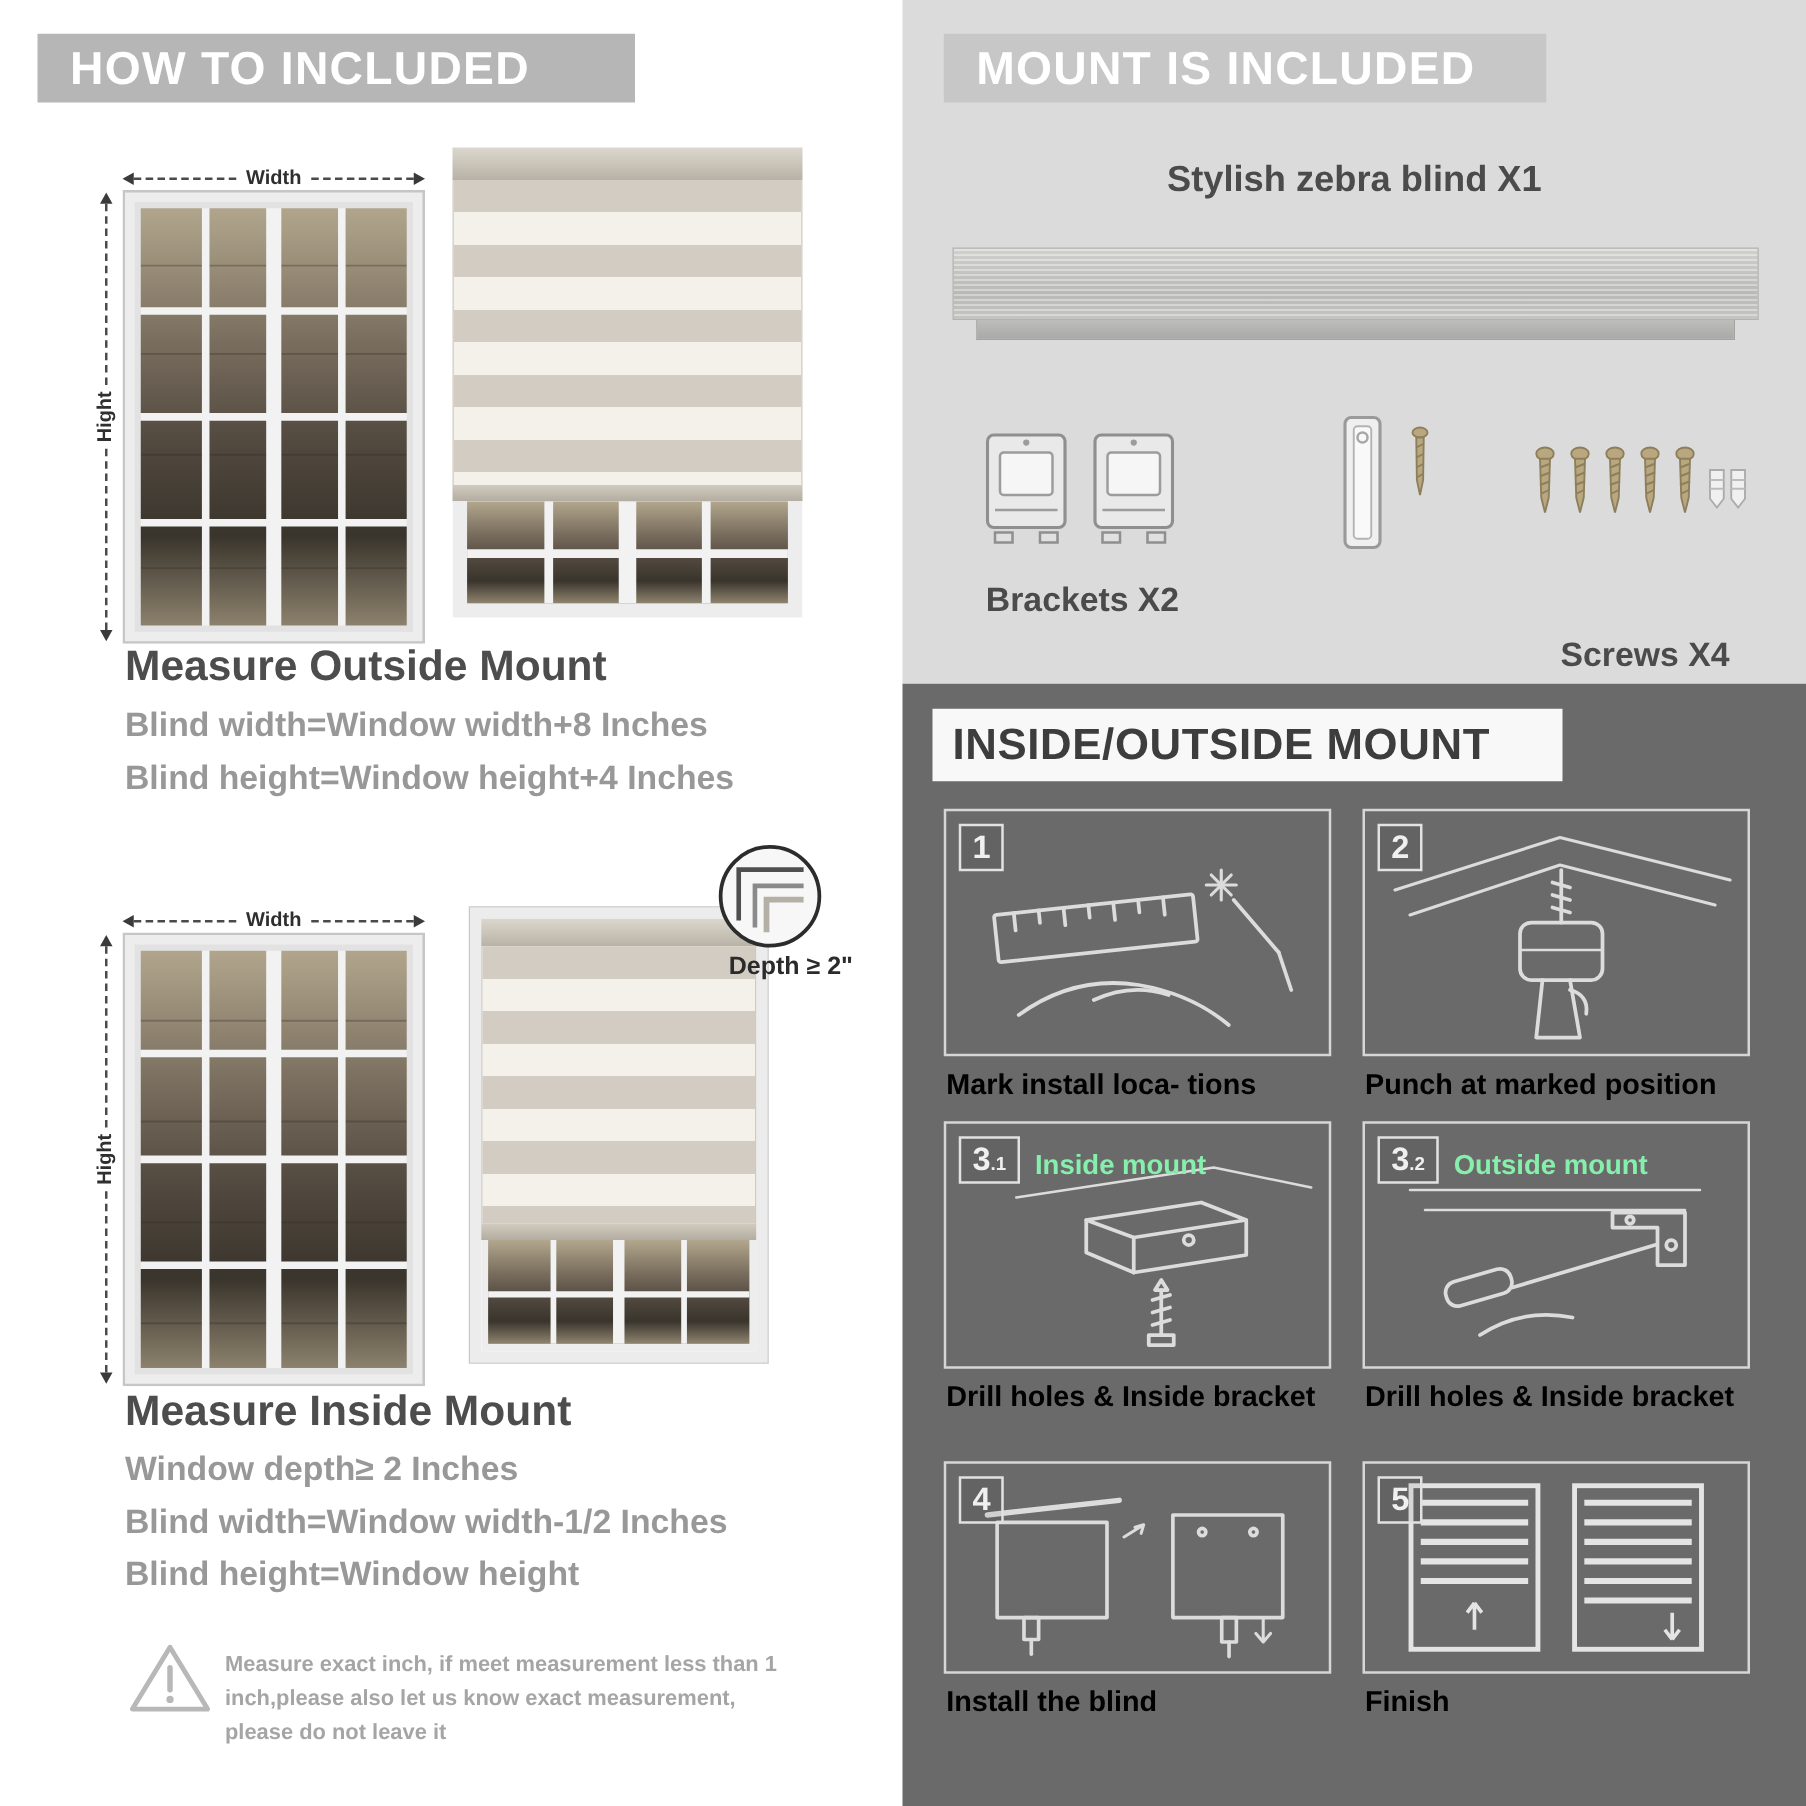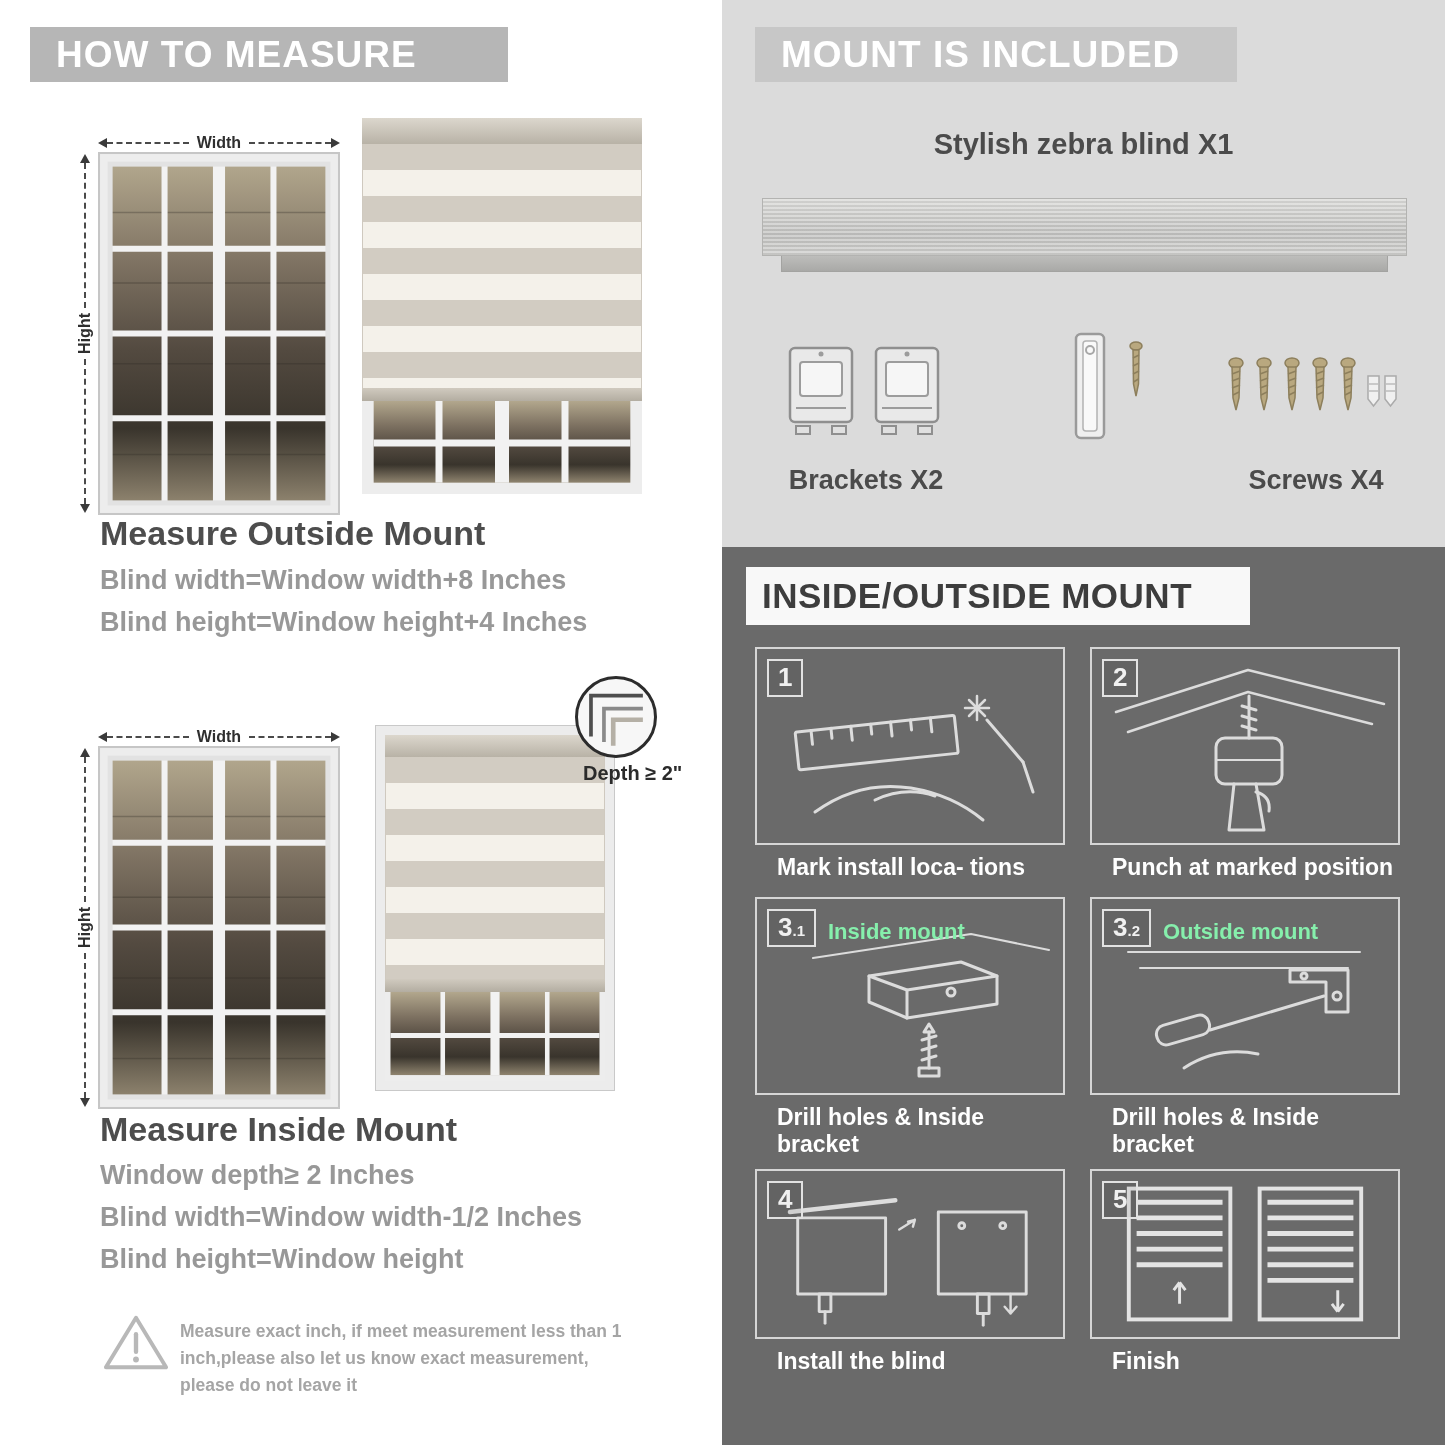--- a/index.html
+++ b/index.html
@@ -71,37 +71,37 @@
   .headrail-lip { height:16px; width:94%; margin:0 auto;
     background:linear-gradient(180deg,#bdbdbb,#a9a9a7); border:1px solid #a3a3a1; border-top:none; }
   .comp-art { position:absolute; }
   .comp-brackets { left:62px; top:336px; width:170px; height:115px; }
   .comp-safety { left:330px; top:328px; width:120px; height:125px; }
   .comp-screws { left:498px; top:340px; width:185px; height:112px; }
   .comp-label { position:absolute; top:465px; text-align:center;
     font-size:27px; font-weight:bold; color:#4b4b4b; }
   .lbl-brackets { left:36px; width:216px; }
   .lbl-safety { left:254px; width:276px; }
-  .lbl-screws { left:496px; width:196px; }
+  .lbl-screws { left:496px; width:196px;margin-top:44px; }
 
   
   .mount { position:absolute; left:722px; top:547px; width:723px; height:898px; background:#6a6a6a; }
   .mount-header { position:absolute; left:24px; top:20px; width:504px; height:58px;
     background:#f8f8f8; color:#3d3d3d; font-size:35px; font-weight:bold;
     display:flex; align-items:center; padding-left:16px; letter-spacing:0.5px; }
   .step-cell { position:absolute; width:310px; }
   .step-panel { position:relative; border:2px solid #d6d6d6; width:100%; }
   .h198 { height:198px; } .h170 { height:170px; }
   .panel-head { position:absolute; top:10px; left:10px; display:flex; align-items:flex-end; gap:12px; z-index:2; }
   .step-badge { border:2px solid #e2e2e2; color:#f0f0f0; font-weight:bold; font-size:26px;
     padding:1px 9px 2px; display:inline-flex; align-items:baseline; background:rgba(0,0,0,0.06); }
   .step-badge .sub { font-size:15px; font-weight:bold; }
   .panel-label { font-size:22px; font-weight:bold; color:#86efac; padding-bottom:2px; }
   .art { position:absolute; inset:0; width:100%; height:100%; }
-  .step-caption { margin-top:9px; font-size:23px; font-weight:bold; color:#ffffff; padding-left:2px;margin-left:20px; }
+  .step-caption { margin-top:9px; font-size:23px; font-weight:bold; color:#000000; padding-left:2px; }
   .c1 { left:33px; } .c2 { left:368px; }
   .r1 { top:100px; } .r2 { top:350px; } .r3 { top:622px; }
 </style>
 </head>
 <body>
 
 <svg width="0" height="0" style="position:absolute" aria-hidden="true">
   <defs>
     <linearGradient id="gBuilding" x1="0" y1="0" x2="0" y2="1">
       <stop offset="0" stop-color="#b2a78d"></stop>
@@ -131,21 +131,21 @@
     <g id="anchorShape">
       <path d="M0 0 L11 0 L11 23 L5.5 30 L0 23 Z" fill="#f0f0f0" stroke="#ababab" stroke-width="1.5"></path>
       <line x1="0" y1="8" x2="11" y2="8" stroke="#bcbcbc" stroke-width="1.5"></line>
       <line x1="0" y1="15" x2="11" y2="15" stroke="#bcbcbc" stroke-width="1.5"></line>
     </g>
   </defs>
 </svg>
 
 <div class="page">
 
-  <div class="measure-header">HOW TO MEASURE</div>
+  <div class="measure-header">HOW TO INCLUDED</div>
 
   <div class="win-fig fig1-win">
     <div class="harrow">
       <span class="ah l"></span>
       <span class="hdash"></span>
       <span class="hlbl">Width</span>
       <span class="hdash"></span>
       <span class="ah r"></span>
     </div>
     <div class="win-row">

